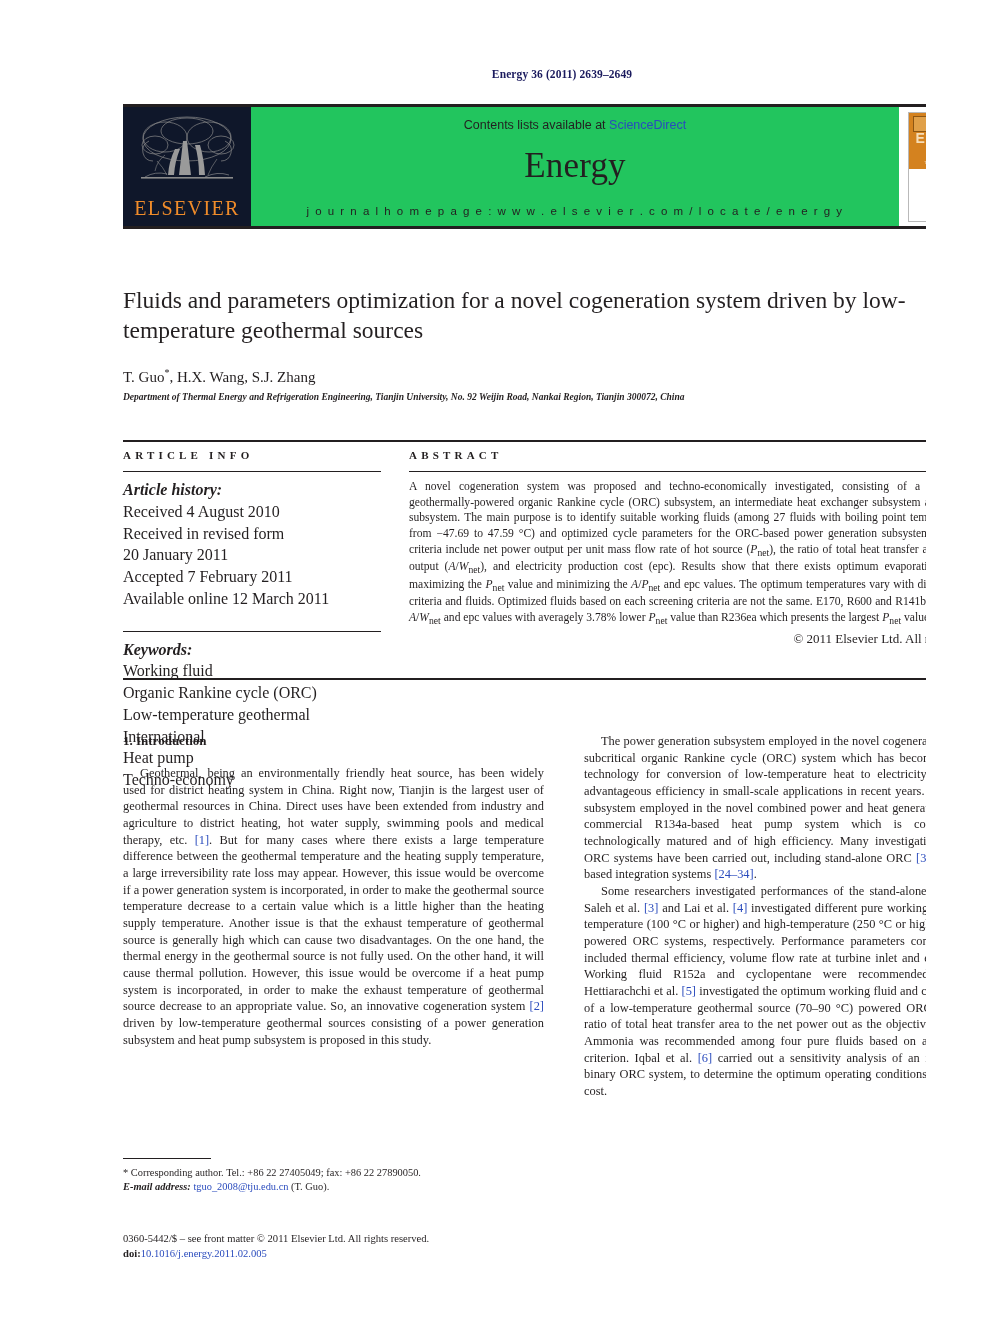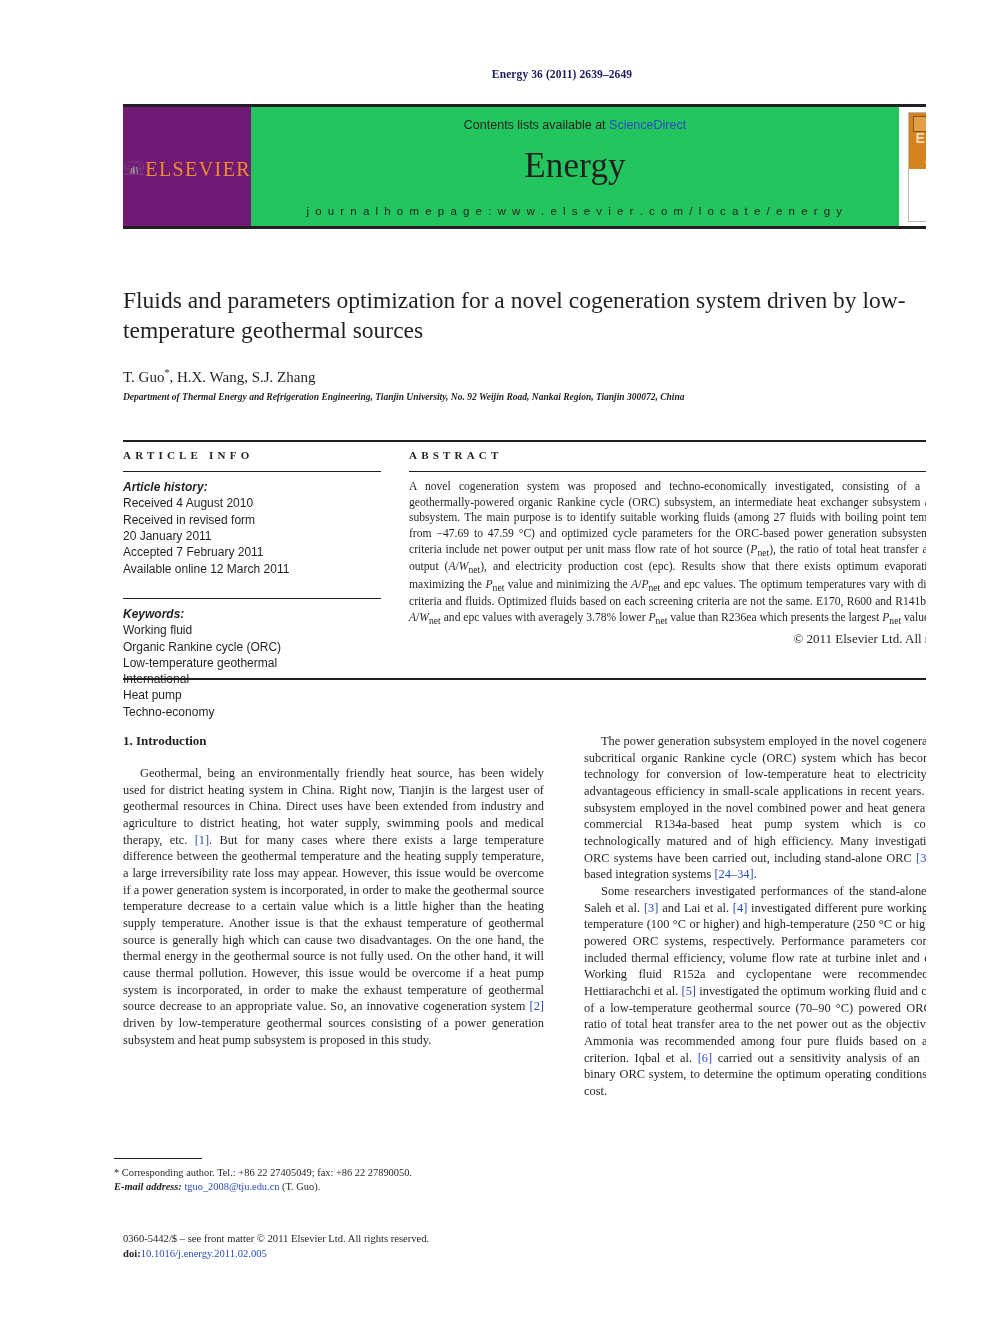--- a/index.html
+++ b/index.html
@@ -47,23 +47,23 @@
   .masthead-inner {
     position: relative;
     height: 100%;
     display: flex;
     align-items: stretch;
   }
   .elsevier-logo {
     width: 128px;
     flex: 0 0 128px;
     position: relative;
-    background: #701a75;
-    display: flex;
-    flex-direction: row;
+    background: #0f172a;
+    display: flex;
+    flex-direction: column;
     align-items: center;
     justify-content: flex-start;
     padding-top: 4px;
     box-sizing: border-box;
   }
   .elsevier-tree {
     width: 104px;
     height: 86px;
   }
   .elsevier-word {
@@ -239,22 +239,22 @@
     letter-spacing: 4.2px;
     color: #231f20;
   }
   .rule {
     border-top: 1.6px solid #231f20;
     margin-top: 10px;
     margin-bottom: 7px;
   }
   .rule.thin { border-top: 1.2px solid #231f20; }
   .hist, .kw {
-    font-family: Liberation Sans, sans-serif;
-    font-size: 12px;
+    font-family: Liberation Serif, serif;
+    font-size: 16px;
     line-height: 1.36;
     color: #231f20;
   }
   .hist .lbl, .kw .lbl {
     font-style: italic;
     font-weight: bold;
   }
   .kw-gap { height: 11px; }
   .abs-body {
     font-family: "Liberation Serif", serif;
@@ -300,21 +300,21 @@
     text-indent: 17px;
     margin: 0;
   }
   .para + .para { margin-top: 0; }
   .ref { color: #2a4bbd; }
 
   
   .footnote {
     position: absolute;
     top: 1158px;
-    left: 48px;
+    left: 57px;
     width: 421px;
   }
   .fn-rule {
     width: 88px;
     border-top: 1.1px solid #231f20;
     margin-bottom: 7px;
   }
   .fn-text {
     font-family: "Liberation Serif", serif;
     font-size: 10.4px;

